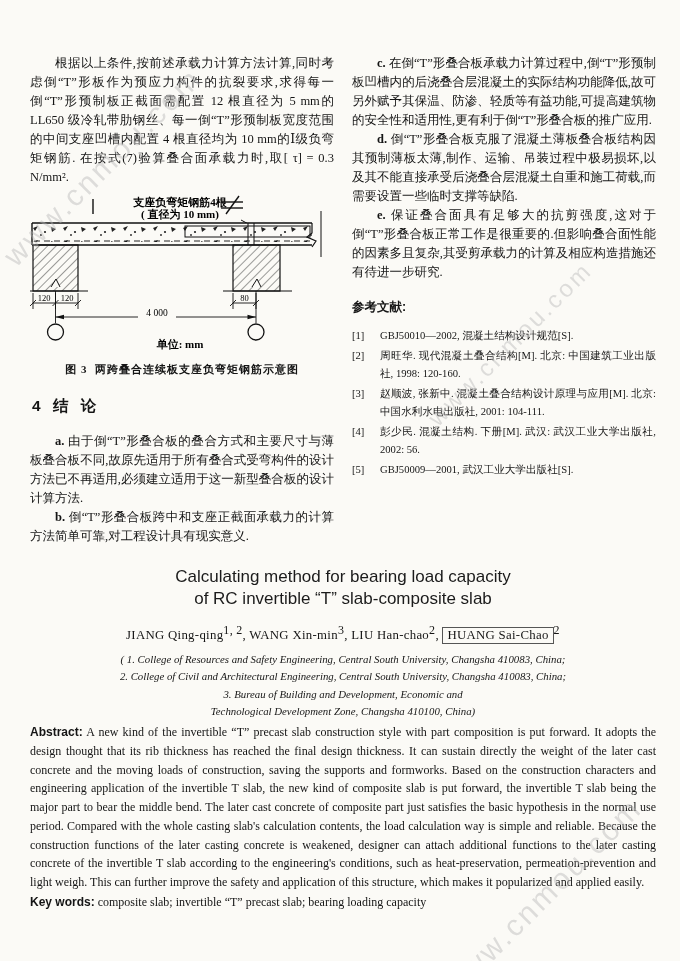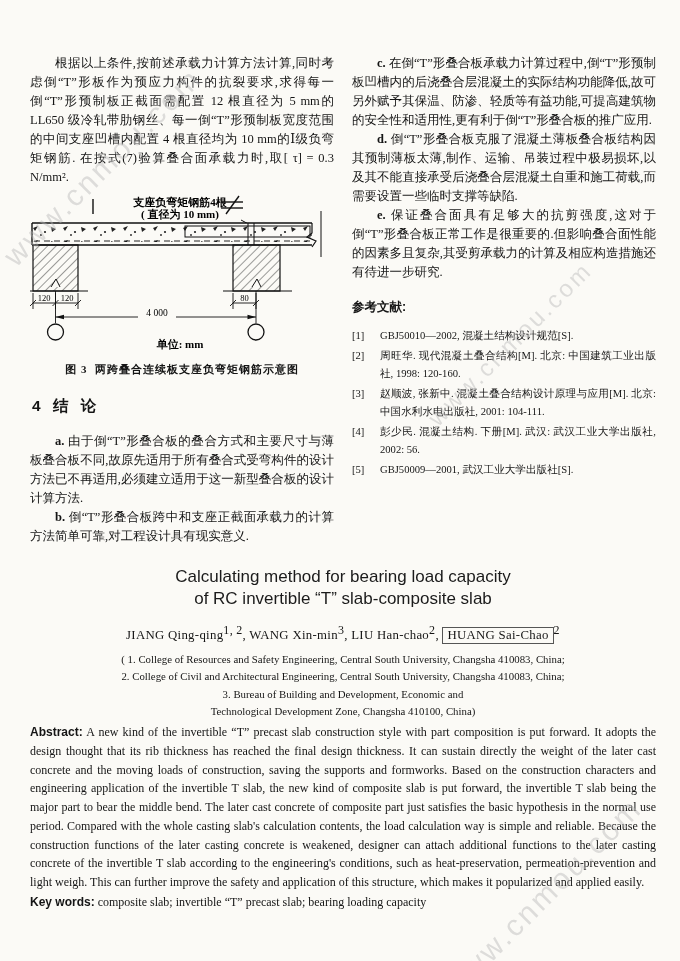--- a/index.html
+++ b/index.html
@@ -33,21 +33,21 @@
   .section-heading { font-size: 15.5px; font-weight: bold; letter-spacing: 4px; margin: 16px 0 15px 2px; font-family: "Liberation Sans", sans-serif; }
   .refs-heading { font-size: 12.5px; font-weight: bold; margin: 16px 0 10px 0; font-family: "Liberation Sans", sans-serif; }
   .ref { display: flex; font-size: 10.6px; line-height: 1.65; margin-bottom: 3px; text-align: justify; }
   .ref-num { width: 28px; flex: none; }
   .ref-text { flex: 1; }
   .en-section { position: absolute; left: 30px; width: 626px; top: 566px; text-align: center; z-index: 1; }
   .en-title { font-family: "Liberation Sans", sans-serif; font-size: 17px; line-height: 1.32; font-weight: 500; color: #1b1b1b; }
   .authors { margin-top: 12px; font-size: 12.8px; letter-spacing: .3px; }
   .authors sup { font-size: 12px; }
   .boxed { border: 1px solid #555; padding: 0 4px 1px 4px; }
-  .affil { margin-top: 8px; font-size: 10.8px; line-height: 1.6; }
+  .affil { margin-top: 8px; font-size: 10.8px; line-height: 1.6; font-style: italic; }
   .abstract { margin-top: 3px; font-size: 12px; line-height: 1.56; text-align: justify; }
   .ab-label, .kw-label { font-family: "Liberation Sans", sans-serif; font-weight: bold; }
   .keywords { margin-top: 3px; font-size: 12px; text-align: left; }
   svg text { font-family: "Liberation Serif", "DejaVu Serif", serif; }
   .fig-ann { font-size: 11px; font-weight: bold; }
   .fig-dim { font-size: 8.5px; }
   .fig-units { font-size: 11px; font-weight: bold; }
 </style>
 </head>
 <body>

